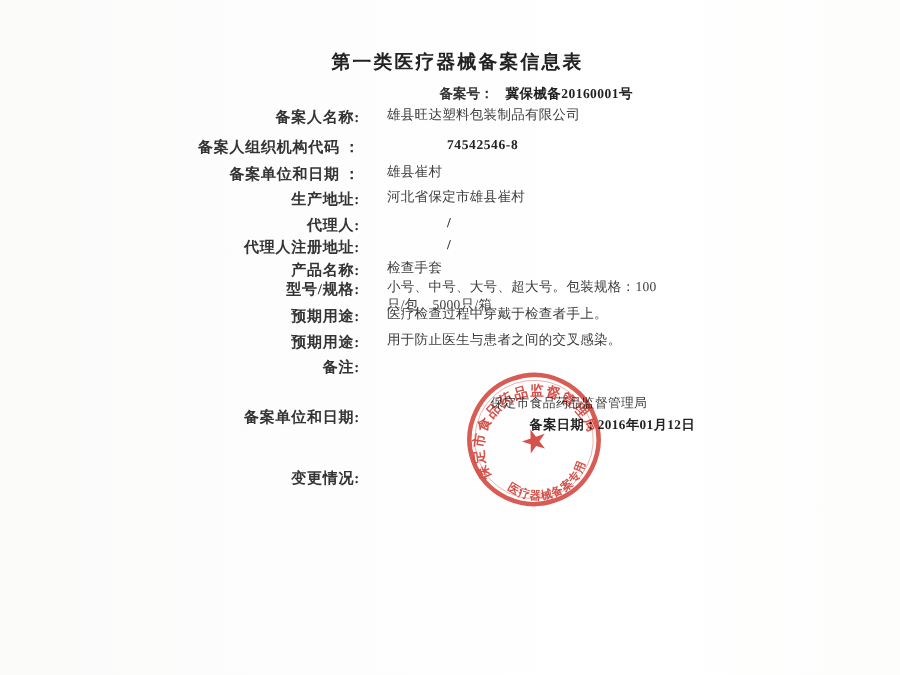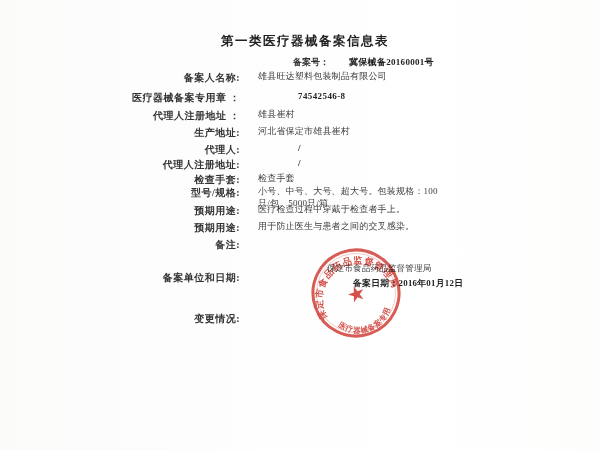--- a/index.html
+++ b/index.html
@@ -11,21 +11,21 @@
     -webkit-font-smoothing:antialiased;
   }
   .page{position:absolute;left:0;top:0;width:552px;height:450px;}
   .title{
     position:absolute;left:0;top:33px;width:610px;text-align:center;
     font-size:12.5px;font-weight:bold;color:#222;letter-spacing:1.5px;margin:0;
   }
   .recno{
     position:absolute;left:293px;top:56px;font-size:9px;color:#333;white-space:nowrap;
   }
-  .recno .lab{margin-right:20px;font-weight:bold;}
+  .recno .lab{margin-right:8px;font-weight:bold;}
   .recno .val{font-weight:bold;color:#1f1f1f;letter-spacing:.3px;}
   .row{position:absolute;left:0;top:0;width:600px;}
   .row .lbl{
     position:absolute;left:55px;top:0;width:185px;text-align:right;
     font-size:10px;font-weight:bold;color:#343434;letter-spacing:.5px;white-space:nowrap;
   }
   .row .val{
     position:absolute;left:258px;top:0;width:185px;
     font-size:9px;color:#3d3d3d;line-height:11.5px;letter-spacing:.2px;
   }
@@ -54,46 +54,46 @@
     <span class="lab">备案号：</span><span class="val">冀保械备20160001号</span>
   </div>
 
   <div id="rows">
     <div class="row" style="top: 71px;">
       <div class="lbl">备案人名称:</div>
       <div class="val">雄县旺达塑料包装制品有限公司</div>
     </div>
 
     <div class="row" style="top: 91px;">
-      <div class="lbl">医疗器械备案专用章 ：</div>
+      <div class="lbl">备案人组织机构代码 ：</div>
       <div class="val code">74542546-8</div>
     </div>
 
     <div class="row" style="top: 109px;">
-      <div class="lbl">代理人注册地址 ：</div>
+      <div class="lbl">备案单位和日期 ：</div>
       <div class="val">雄县崔村</div>
     </div>
 
     <div class="row" style="top: 126px;">
       <div class="lbl">生产地址:</div>
       <div class="val">河北省保定市雄县崔村</div>
     </div>
 
     <div class="row" style="top: 143px;">
       <div class="lbl">代理人:</div>
       <div class="val code">/</div>
     </div>
 
     <div class="row" style="top: 158px;">
       <div class="lbl">代理人注册地址:</div>
       <div class="val code">/</div>
     </div>
 
     <div class="row" style="top: 173px;">
-      <div class="lbl">检查手套:</div>
+      <div class="lbl">产品名称:</div>
       <div class="val">检查手套</div>
     </div>
 
     <div class="row" style="top: 186px;">
       <div class="lbl">型号/规格:</div>
       <div class="val">小号、中号、大号、超大号。包装规格：100只/包、5000只/箱</div>
     </div>
 
     <div class="row" style="top: 204px;">
       <div class="lbl">预期用途:</div>

